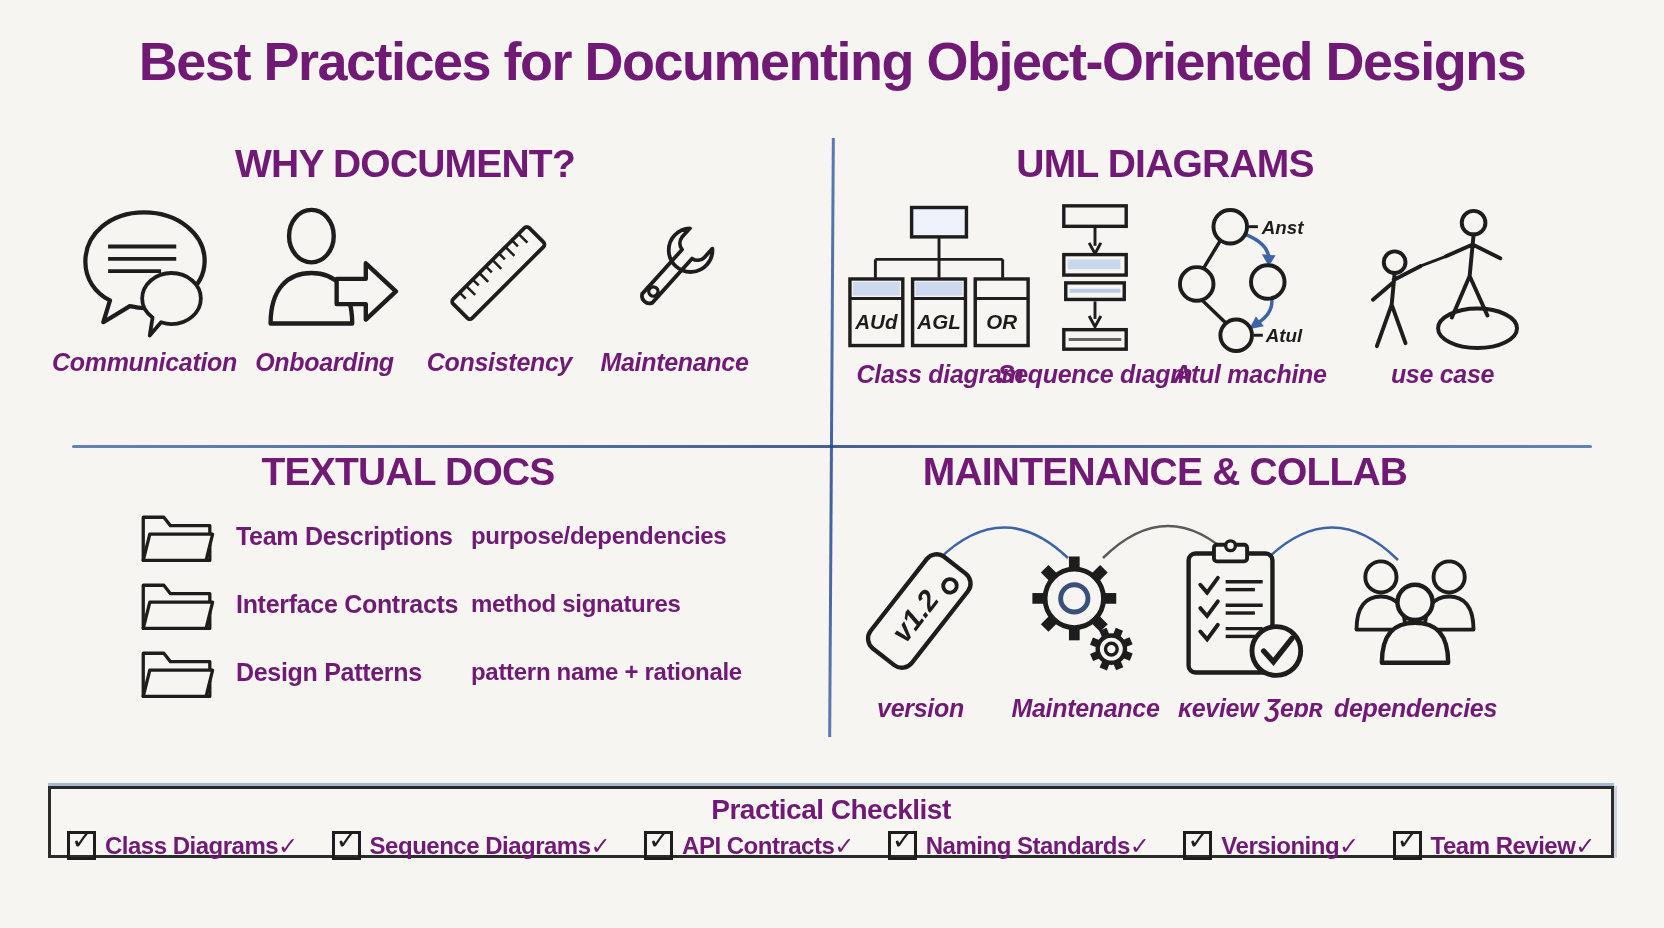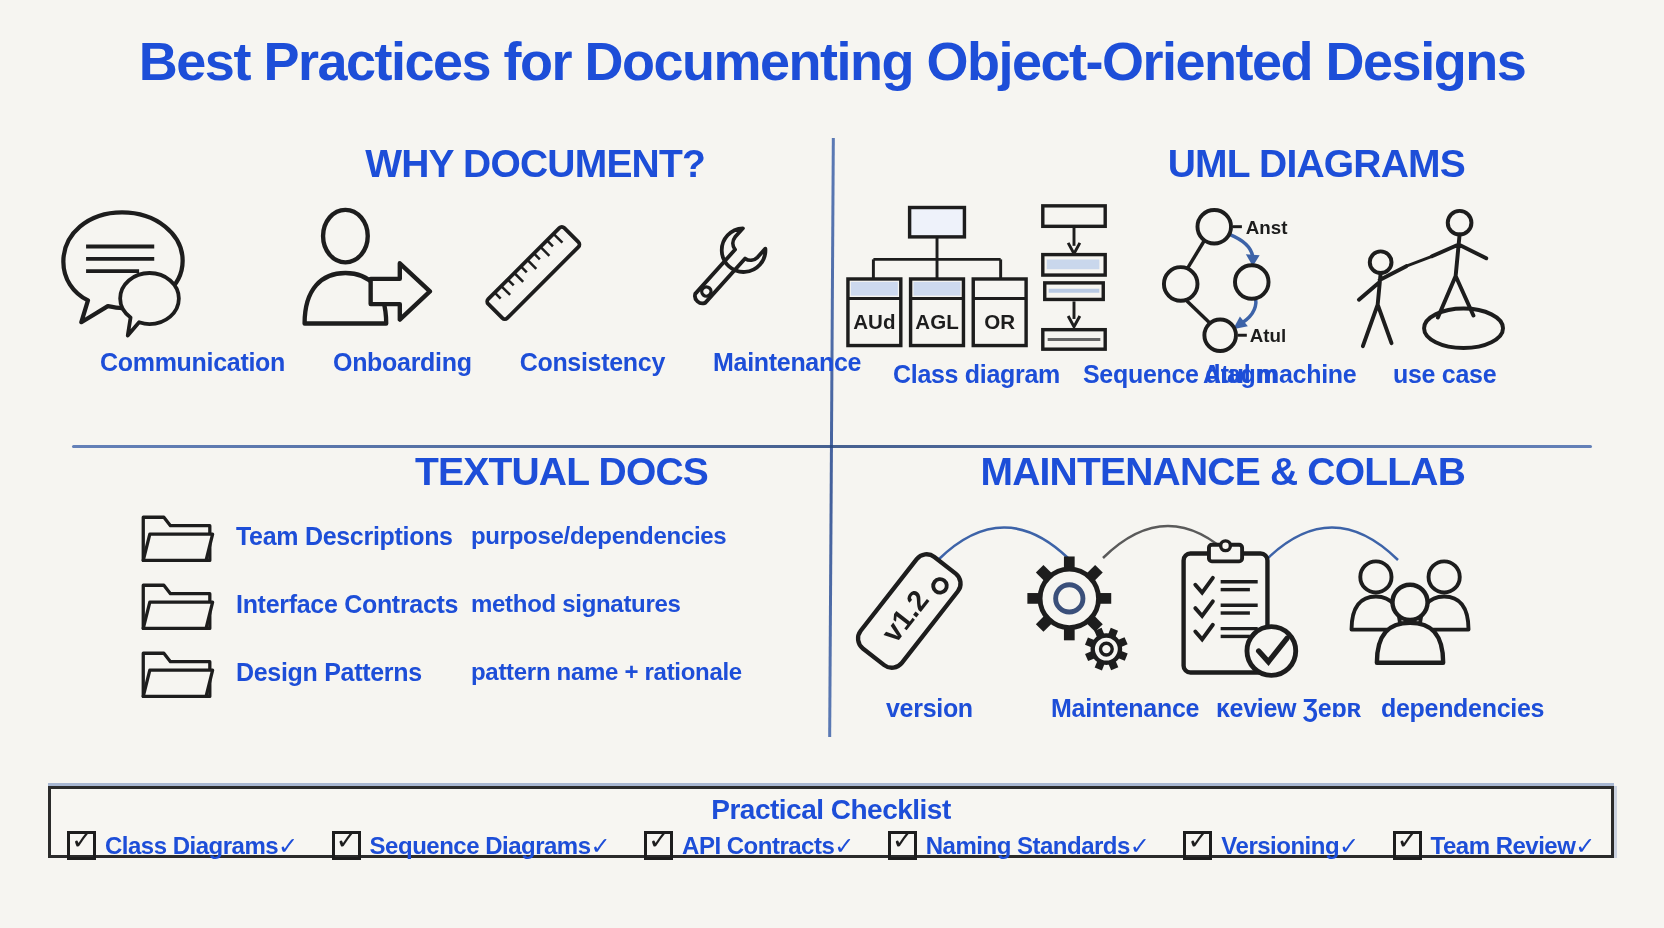--- a/index.html
+++ b/index.html
@@ -1,50 +1,50 @@
 <!DOCTYPE html>
 <html><head>
 <meta charset="utf-8">
 <style>
   html,body{margin:0;padding:0;background:#dcdcdc;}
   .canvas{
     position:relative;width:1664px;height:928px;margin:0 auto;
-    background:#f6f5f1;overflow:hidden;color:#1d4ed8;
+    background:#f6f5f1;overflow:hidden;color:#701a75;
     font-family:"Liberation Sans","DejaVu Sans",sans-serif;
   }
   .title{
     position:absolute;top:30px;left:0;width:100%;text-align:center;
     font-size:54px;font-weight:800;letter-spacing:-1.5px;margin:0;
   }
   .qheading{
     position:absolute;font-size:39px;font-weight:800;letter-spacing:-0.8px;
-    text-align:right;width:600px;white-space:nowrap;
+    text-align:center;width:600px;white-space:nowrap;
   }
   #why-heading{left:105px;top:142px;}
   #uml-heading{left:865px;top:142px;}
   #textual-heading{left:108px;top:450px;}
   #collab-heading{left:865px;top:450px;}
 
   .vdiv{position:absolute;left:830px;top:138px;width:3px;height:599px;
         background:linear-gradient(180deg,#4a6cae,#2f4f92 60%,#4a6cae);opacity:.9;transform:rotate(0.35deg);}
   .hdiv{position:absolute;left:72px;top:445px;width:1520px;height:3px;
         background:linear-gradient(90deg,#4a6cae,#27467f 50%,#4a6cae);opacity:.85;border-radius:2px;}
 
   .items-row{position:absolute;display:flex;}
   #why-items{left:52px;top:202px;width:710px;}
   #why-items .col{flex:1;}
   #uml-items{left:845px;top:200px;width:695px;}
   #collab-items{left:838px;top:538px;width:660px;}
   #collab-items .col{width:165px;}
-  .col{display:flex;flex-direction:column;align-items:flex-start;}
+  .col{display:flex;flex-direction:column;align-items:center;font-style:italic;}
   .iconbox{height:142px;display:flex;align-items:center;justify-content:center;}
   .iconbox.tall{height:156px;}
   .iconbox.collab{height:152px;}
   .caption{font-size:25px;font-weight:700;letter-spacing:-0.3px;text-align:center;
-           margin-top:4px;white-space:nowrap;margin-left:48px;}
+           margin-top:4px;white-space:nowrap;}
 
   #textual-rows{position:absolute;left:138px;top:504px;width:680px;}
   .trow{display:flex;align-items:center;height:64px;margin-bottom:4px;}
   .trow .ttitle{width:225px;margin-left:20px;font-size:25px;font-weight:700;letter-spacing:-0.3px;}
   .trow .tdetail{margin-left:10px;font-size:24px;font-weight:600;letter-spacing:-0.3px;white-space:nowrap;}
 
   #collab-arcs{position:absolute;left:838px;top:492px;}
 
   .checklist{
     position:absolute;left:48px;top:786px;width:1566px;height:72px;

